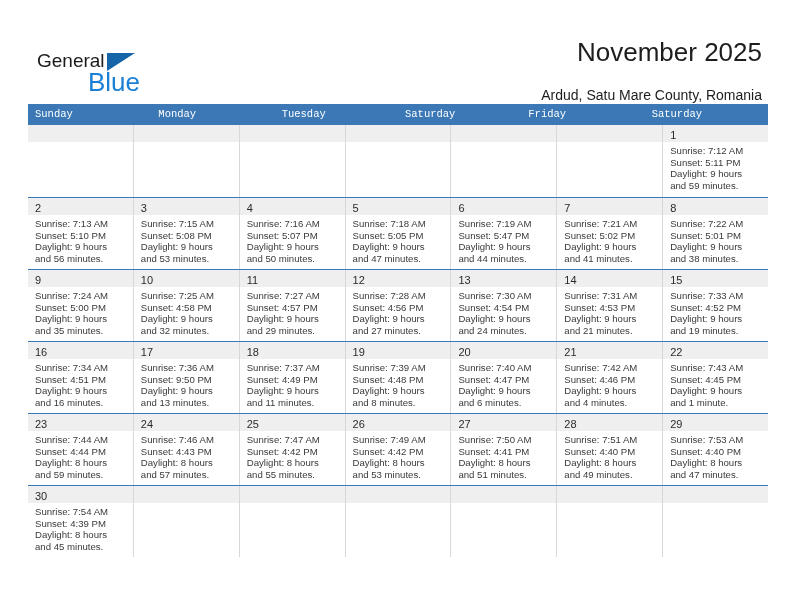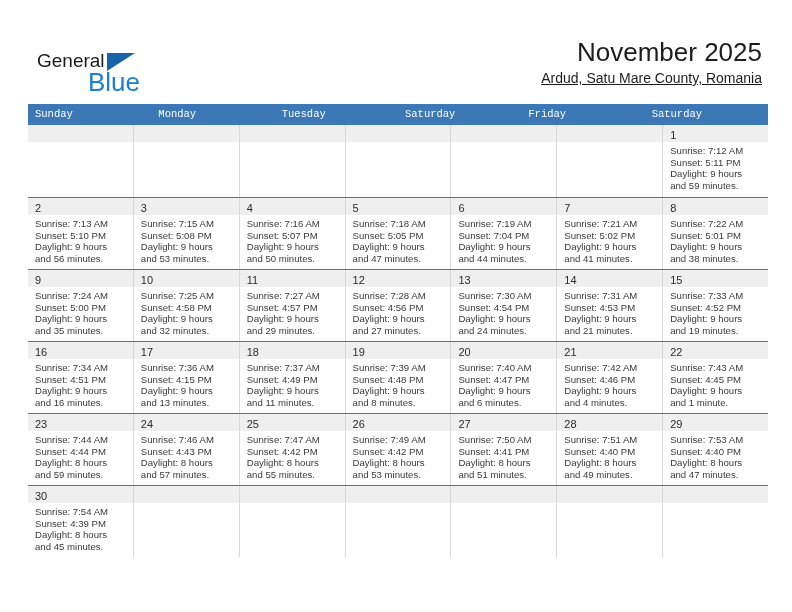--- a/index.html
+++ b/index.html
@@ -68,23 +68,22 @@
     font-size: 26px;
     color: #1d1d1d;
     font-weight: normal;
     line-height: 32px;
     white-space: nowrap;
   }
   .cal-subtitle {
     font-size: 14px;
     color: #1d1d1d;
     line-height: 20px;
-    margin-top: 0;
+    margin-top: 17px;
     white-space: nowrap;
-    text-decoration: underline;
   }
 
   
   .calendar {
     position: absolute;
     left: 28px;
     top: 104px;
     width: 740px;
   }
   .weekday-row {
@@ -243,21 +242,21 @@
             <div class="day-line">Sunrise: 7:18 AM</div>
             <div class="day-line">Sunset: 5:05 PM</div>
             <div class="day-line">Daylight: 9 hours</div>
             <div class="day-line">and 47 minutes.</div>
           </div>
         </div>
         <div class="day-cell">
           <div class="day-num-strip"><span class="day-num">6</span></div>
           <div class="day-body">
             <div class="day-line">Sunrise: 7:19 AM</div>
-            <div class="day-line">Sunset: 7:04 PM</div>
+            <div class="day-line">Sunset: 5:47 PM</div>
             <div class="day-line">Daylight: 9 hours</div>
             <div class="day-line">and 44 minutes.</div>
           </div>
         </div>
         <div class="day-cell">
           <div class="day-num-strip"><span class="day-num">7</span></div>
           <div class="day-body">
             <div class="day-line">Sunrise: 7:21 AM</div>
             <div class="day-line">Sunset: 5:02 PM</div>
             <div class="day-line">Daylight: 9 hours</div>
@@ -346,21 +345,21 @@
             <div class="day-line">Sunrise: 7:34 AM</div>
             <div class="day-line">Sunset: 4:51 PM</div>
             <div class="day-line">Daylight: 9 hours</div>
             <div class="day-line">and 16 minutes.</div>
           </div>
         </div>
         <div class="day-cell">
           <div class="day-num-strip"><span class="day-num">17</span></div>
           <div class="day-body">
             <div class="day-line">Sunrise: 7:36 AM</div>
-            <div class="day-line">Sunset: 4:15 PM</div>
+            <div class="day-line">Sunset: 9:50 PM</div>
             <div class="day-line">Daylight: 9 hours</div>
             <div class="day-line">and 13 minutes.</div>
           </div>
         </div>
         <div class="day-cell">
           <div class="day-num-strip"><span class="day-num">18</span></div>
           <div class="day-body">
             <div class="day-line">Sunrise: 7:37 AM</div>
             <div class="day-line">Sunset: 4:49 PM</div>
             <div class="day-line">Daylight: 9 hours</div>

